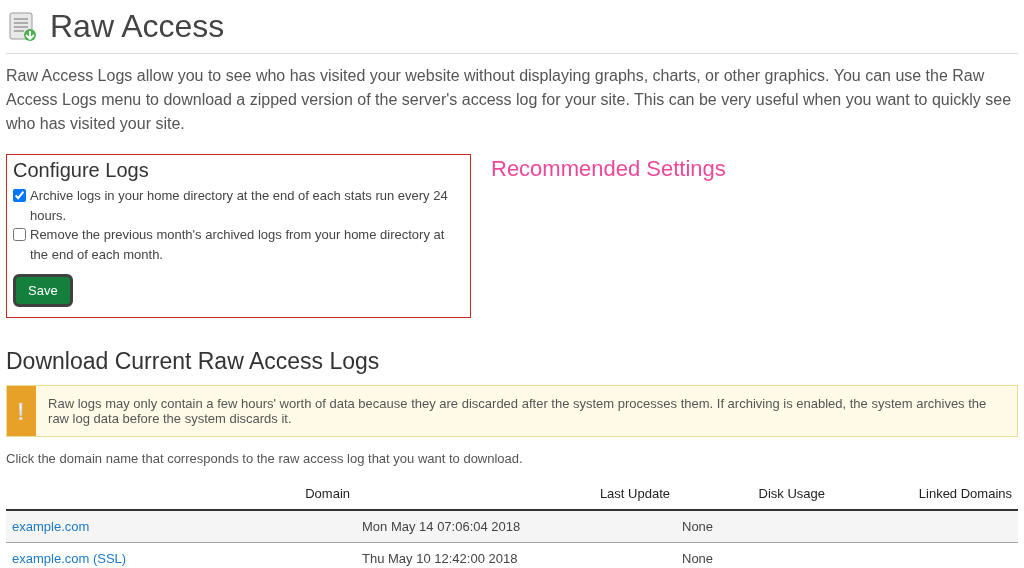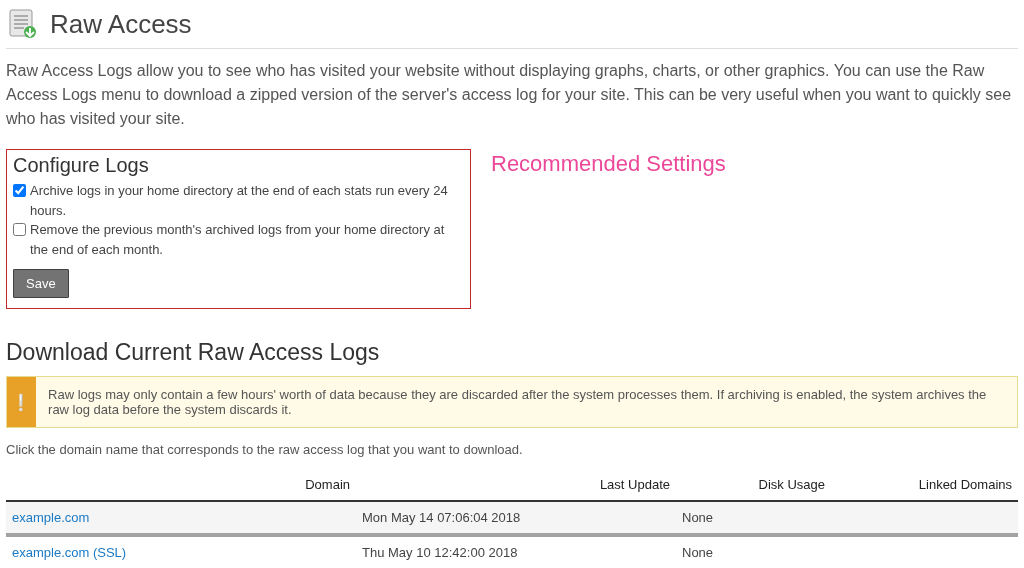--- a/index.html
+++ b/index.html
@@ -1,37 +1,37 @@
 <!DOCTYPE html>
 <html><head>
   <meta charset="utf-8">
   <style>
     * { margin: 0; padding: 0; box-sizing: border-box; }
     body { font-family: "Helvetica Neue", Arial, sans-serif; font-size: 13px; color: #333; background: #fff; }
     .page { padding: 8px 6px; }
     .title-row { display: flex; align-items: center; gap: 12px; padding-bottom: 8px; border-bottom: 1px solid #ddd; margin-bottom: 10px; }
     .title-icon { width: 32px; height: 32px; position: relative; }
     .title-icon svg { width: 100%; height: 100%; }
-    h1.page-title { font-size: 26px; font-weight: 400; color: #444; }
+    h1.page-title { font-size: 32px; font-weight: 400; color: #444; }
     .intro { font-size: 16px; color: #555; line-height: 1.5; margin-bottom: 18px; }
     .config-row { display: flex; align-items: flex-start; gap: 20px; margin-bottom: 30px; }
     .config-box { border: 1px solid #c62828; padding: 4px 10px 10px 6px; width: 465px; }
     .config-box h2 { font-size: 20px; font-weight: 400; color: #333; margin-bottom: 4px; }
     .cb-row { display: flex; align-items: flex-start; gap: 4px; font-size: 13px; color: #444; line-height: 1.5; }
     .cb-row input[type=checkbox] { margin-top: 3px; }
-    .save-btn { background: #737373; color: #fff; border: 1px solid #404040; border-radius: 1px; padding: 6px 12px; font-size: 13px; margin-top: 10px; cursor: pointer; }
+    .save-btn { background: #15803d; color: #fff; border: 3px solid #404040; border-radius: 6px; padding: 6px 12px; font-size: 13px; margin-top: 10px; cursor: pointer; }
     .annot { color: #ec4899; font-size: 22px; font-weight: 400; padding-top: 2px; }
     h2.sect { font-size: 23px; font-weight: 400; color: #333; margin-bottom: 10px; }
     .info-bar { display: flex; align-items: stretch; background: #fffbe7; border: 1px solid #e7dc8f; margin-bottom: 14px; }
     .info-bar .ic { width: 36px; background: #e7a128; display: flex; align-items: center; justify-content: center; color: #fff; font-weight: bold; font-size: 16px; }
     .info-bar .msg { padding: 10px 12px; font-size: 13px; color: #555; }
     .click-note { font-size: 13px; color: #555; margin-bottom: 12px; }
     table.logs { width: 100%; border-collapse: collapse; font-size: 13px; }
     table.logs thead th { text-align: right; font-weight: 400; padding: 8px 6px; border-bottom: 2px solid #333; color: #222; }
-    table.logs tbody td { padding: 8px 6px; border-bottom: 4px solid #a3a3a3; color: #444; }
+    table.logs tbody td { padding: 8px 6px; border-bottom: 1px solid #a3a3a3; color: #444; }
     table.logs tbody tr:nth-child(odd) td { background: #f5f5f5; }
     table.logs a { color: #1a7ac5; text-decoration: none; }
     .col-domain { width: 350px; }
     .col-update { width: 320px; }
     .col-disk { width: 155px; }
   </style>
 </head>
 <body>
 
 <div class="page">

